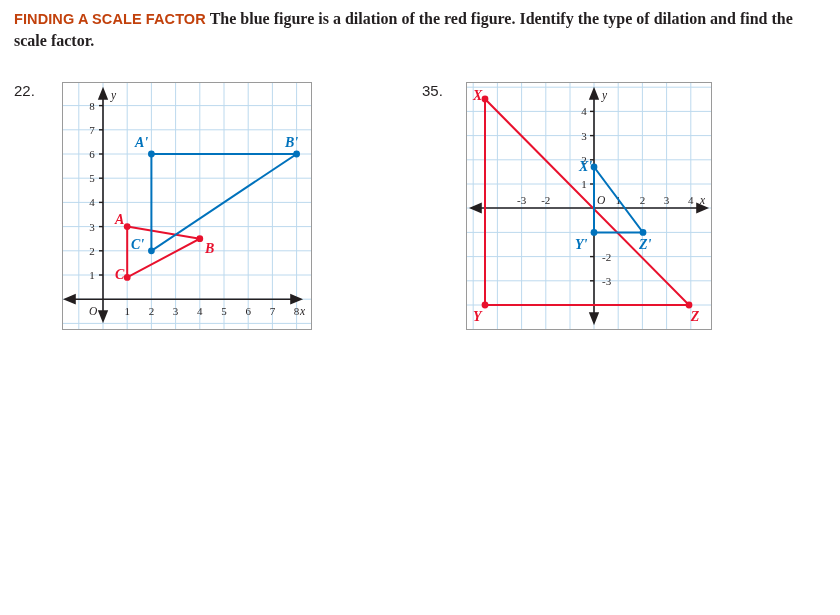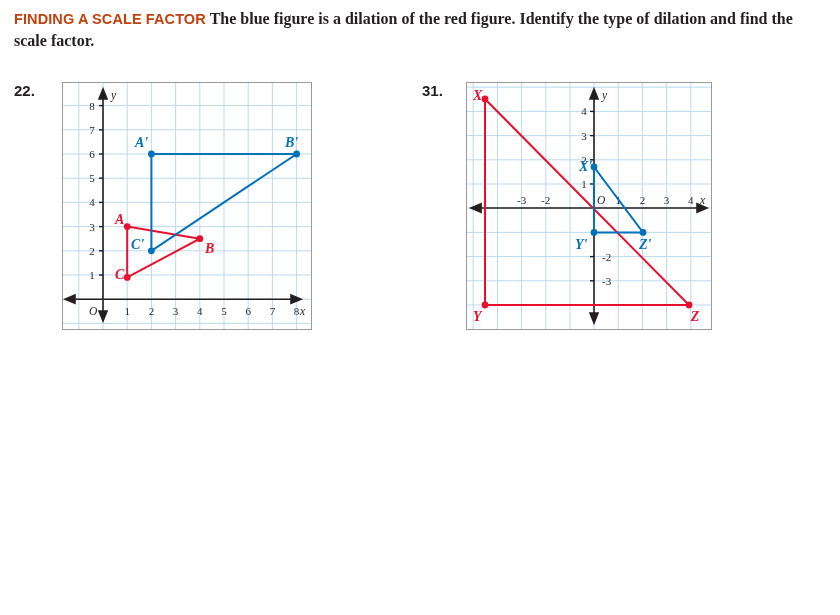--- a/index.html
+++ b/index.html
@@ -35,21 +35,21 @@
   #heading .prompt {
     font-family: "Liberation Serif", serif;
     font-weight: bold;
     font-size: 16px;
   }
 
   
   .prob-num {
     position: absolute;
     font-family: "Liberation Sans", sans-serif;
-    font-weight: bold;
+    font-weight: normal;
     font-size: 15px;
     color: #231f20;
   }
   #num22 { left: 14px; top: 82px; }
   #num23 { left: 422px; top: 82px; }
 
   
   .figure {
     position: absolute;
     border: 1px solid #9a9a9a;
@@ -166,21 +166,21 @@
       <circle cx="88.4" cy="71" r="3.4"></circle>
       <circle cx="233.6" cy="71" r="3.4"></circle>
       <circle cx="88.4" cy="167.8" r="3.4"></circle>
     </g>
     <text class="ptblue" x="72" y="64">A'</text>
     <text class="ptblue" x="222" y="64">B'</text>
     <text class="ptblue" x="68" y="166">C'</text>
   </svg>
 </div>
 
-<div class="prob-num" id="num23">31.</div>
+<div class="prob-num" id="num23">35.</div>
 
 <div class="figure" id="fig23">
   <svg width="244" height="246" viewBox="0 0 244 246" xmlns="http://www.w3.org/2000/svg">
 
     <g stroke="#bcd9ee" stroke-width="1">
       <line x1="6.2" y1="0" x2="6.2" y2="246"></line>
       <line x1="30.4" y1="0" x2="30.4" y2="246"></line>
       <line x1="54.6" y1="0" x2="54.6" y2="246"></line>
       <line x1="78.8" y1="0" x2="78.8" y2="246"></line>
       <line x1="103" y1="0" x2="103" y2="246"></line>

